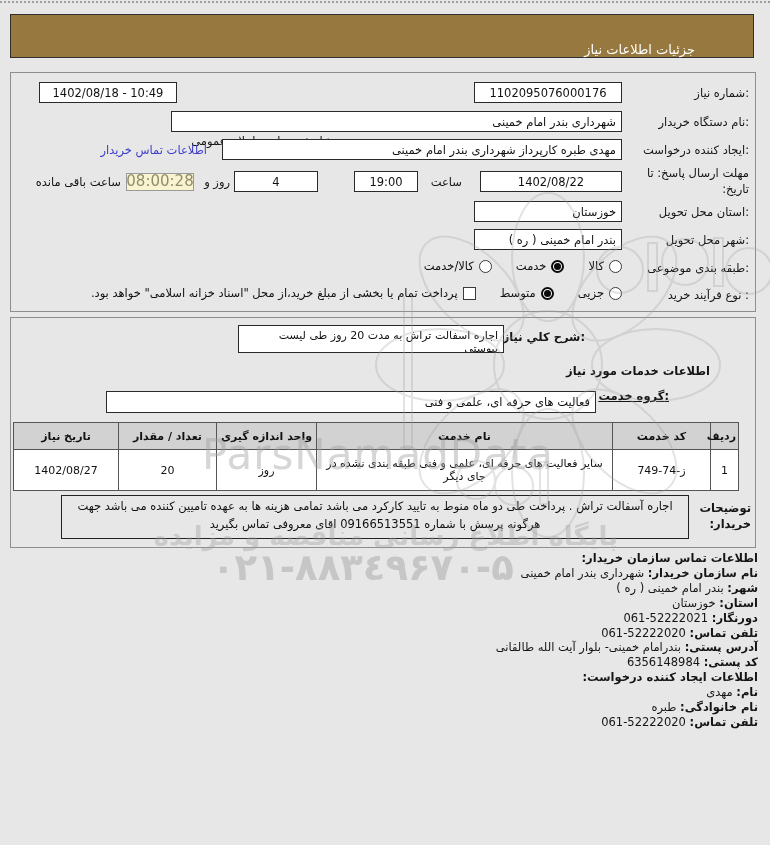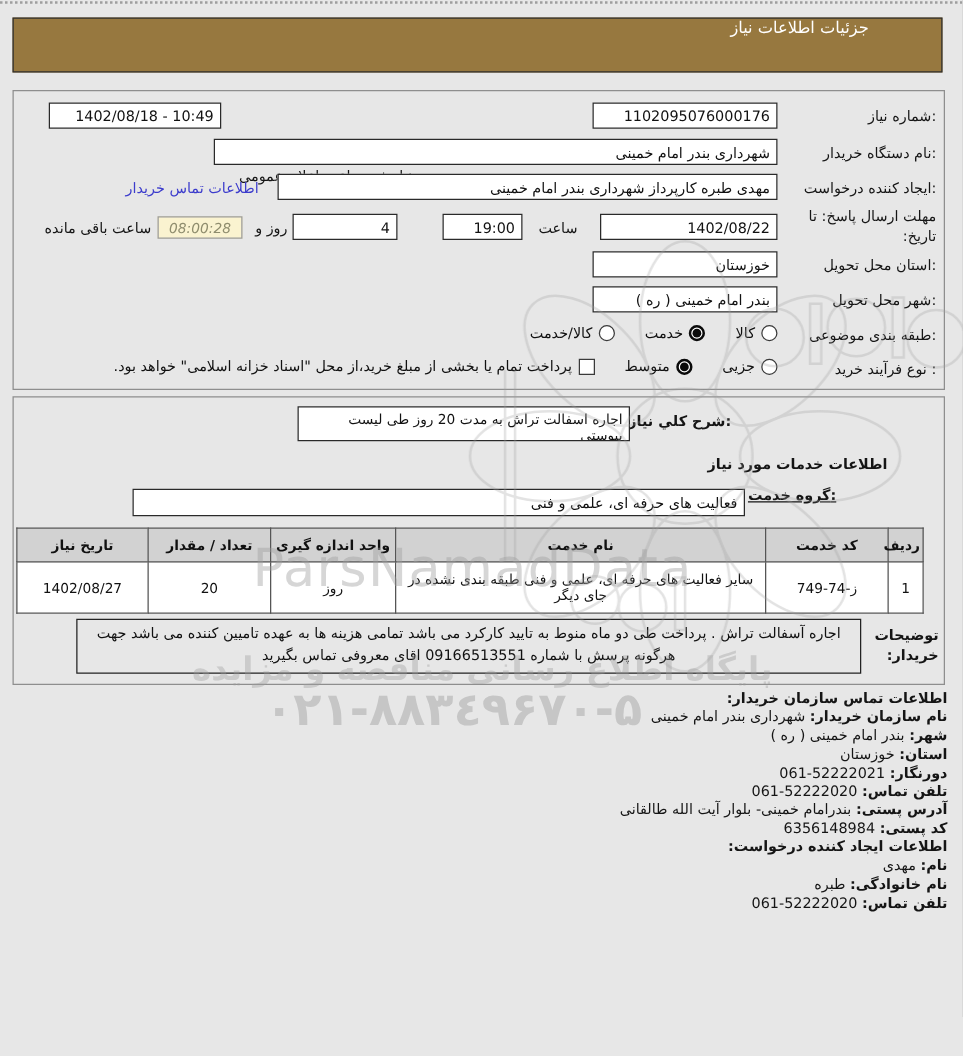--- a/index.html
+++ b/index.html
@@ -4,37 +4,37 @@
 <style>
   html,body{margin:0;padding:0;background:#cfcfcf;}
   #page{position:relative;width:770px;height:845px;background:#e7e7e7;overflow:hidden;
         font-family:"DejaVu Sans",sans-serif;color:#111;}
   .abs{position:absolute;}
   .lbl{position:absolute;white-space:nowrap;font-size:11.5px;color:#151515;}
   .lbl.wrap{white-space:normal;}
   .bold{font-weight:bold;}
   .tbox{position:absolute;background:#fff;border:1px solid #2a2a2a;font-size:11.5px;
         display:flex;align-items:center;padding:0 5px;box-sizing:border-box;overflow:hidden;}
-  .tbox.center{justify-content:flex-end;}
+  .tbox.center{justify-content:center;}
   .ltro{direction:ltr;unicode-bidi:isolate-override;}
   .panel{position:absolute;border:1px solid #8e8e8e;}
   .titlebar{position:absolute;left:10px;top:14px;width:744px;height:44px;background:#97783f;
-        border:1px solid #2f2f2f;color:#fff;font-size:13px;display:flex;align-items:flex-start;
+        border:1px solid #2f2f2f;color:#fff;font-size:13px;display:flex;align-items:flex-end;
         justify-content:flex-start;box-sizing:border-box;padding-right:58px;direction:rtl;}
   .dotline{position:absolute;top:1px;left:0;width:770px;height:0;border-top:2px dotted #9e9e9e;}
   .rgroup{position:absolute;display:flex;align-items:center;gap:5px;font-size:11.5px;direction:rtl;}
   .radio{width:13px;height:13px;border:1px solid #3a3a3a;border-radius:50%;background:#fff;
         box-sizing:border-box;position:relative;flex:0 0 auto;}
   .radio.checked{border:2px solid #0a0a0a;}
   .radio.checked::after{content:'';position:absolute;left:1px;top:1px;right:1px;bottom:1px;
         border-radius:50%;background:#0a0a0a;}
   .checkbox{width:13px;height:13px;border:1px solid #3a3a3a;background:#fff;box-sizing:border-box;flex:0 0 auto;}
   .gap18{width:14px;flex:0 0 auto;}
   .count{position:absolute;background:#faf3d0;border:1px solid #9a9a9a;color:#8f8d6e;
-        font-size:11px;display:flex;align-items:center;justify-content:center;box-sizing:border-box;font-style:italic;}
+        font-size:15px;display:flex;align-items:flex-end;justify-content:center;box-sizing:border-box;}
   .link{position:absolute;color:#3c3ccc;font-size:11.5px;white-space:nowrap;cursor:pointer;}
   table.svc{border-collapse:collapse;position:absolute;table-layout:fixed;}
   table.svc th{background:#d2d2d2;font-weight:bold;font-size:11px;border:1px solid #555;height:26px;padding:0 2px;}
   table.svc td{background:#fff;font-size:11px;border:1px solid #555;height:40px;text-align:center;padding:0 3px;}
   .contact{position:absolute;right:0;left:0;top:551px;direction:rtl;padding-right:12px;
         font-size:11.5px;line-height:14.9px;color:#151515;}
   .contact .ln b{font-weight:bold;}
   .wm{pointer-events:none;}
   .wm-brand{position:absolute;left:202px;top:430px;font-size:42px;font-weight:normal;color:#9e9e9e;
         opacity:.42;letter-spacing:1px;white-space:nowrap;}

